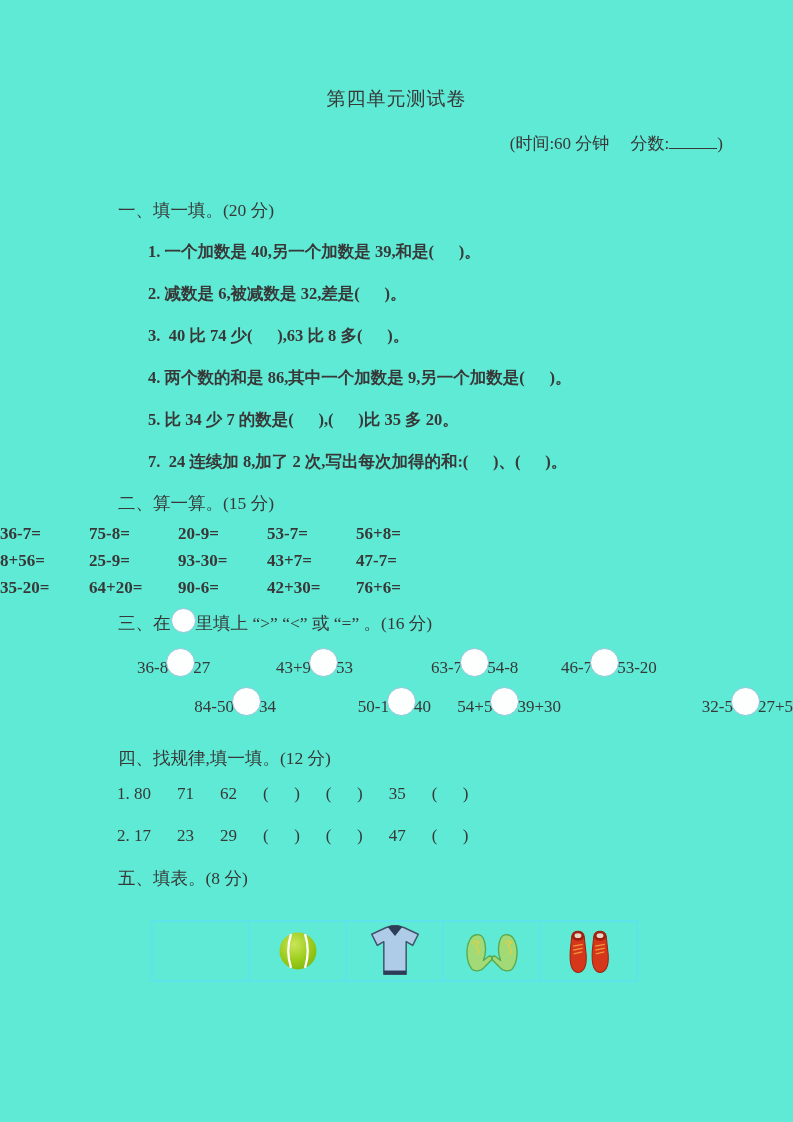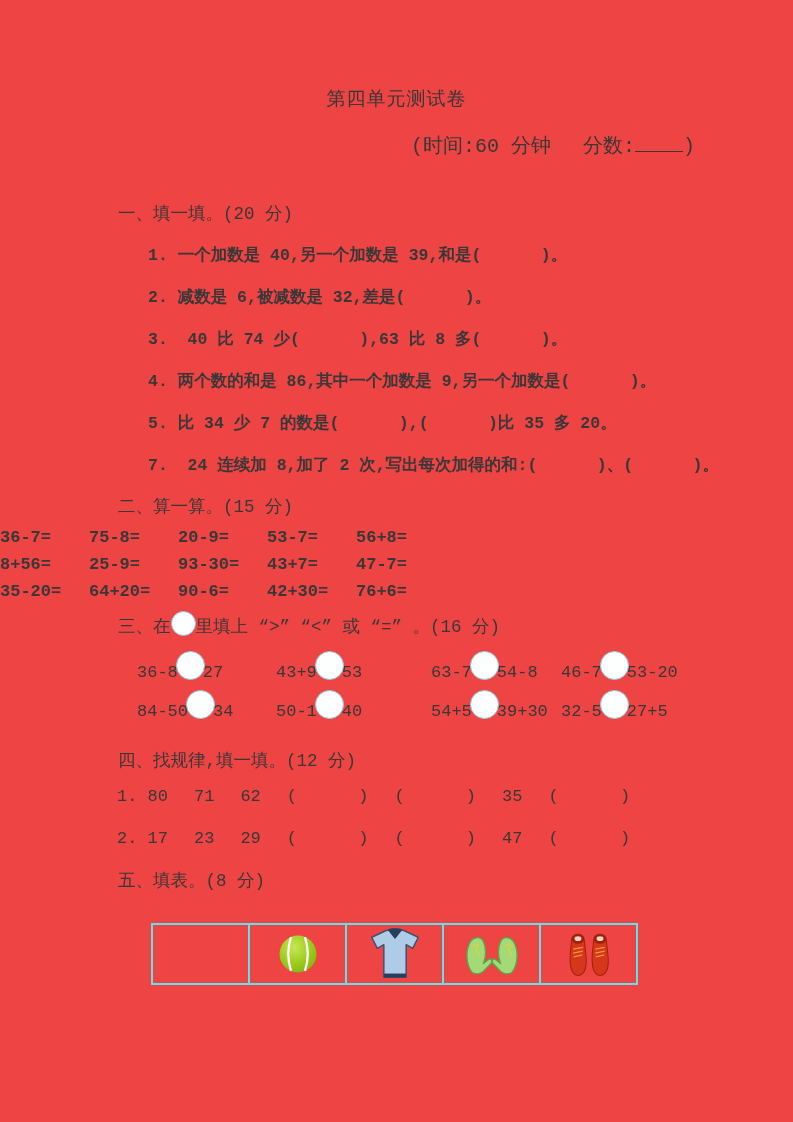--- a/index.html
+++ b/index.html
@@ -1,36 +1,36 @@
 <!DOCTYPE html>
 <html><head>
 <meta charset="utf-8">
 <style>
   html,body{margin:0;padding:0;background:#ffffff;}
   .sheet{
     position:relative;
     width:793px;height:1122px;
-    background:#ef4444;
+    background:#5eead4;
     overflow:hidden;
-    font-family:Liberation Mono, monospace;
+    font-family:Liberation Serif, serif;
     color:#383838;
     font-size:17px;
   }
   .title{
     padding-top:86px;
     text-align:center;
     font-size:19px;
     letter-spacing:1px;
   }
   .meta{
     margin-top:20px;
     text-align:right;
-    padding-right:98px;
+    padding-right:70px;
     white-space:pre-wrap;
-    font-size:20px;
+    font-size:17px;
   }
   .blank-line{
     display:inline-block;
     width:48px;height:14px;
     border-bottom:1.4px solid #383838;
     vertical-align:baseline;
   }
   .sec-h{
     margin-left:118px;
     font-size:17.5px;
@@ -61,21 +61,21 @@
   }
   .cmp-row{
     margin-left:137px;
     display:grid;
     grid-template-columns:139px 155px 130px auto;
     align-items:baseline;
     line-height:20px;
     font-size:17px;
   }
   .cmp-row-1{margin-top:18px;}
-  .cmp-row-2{margin-top:10px;}
+  .cmp-row-2{margin-top:10px;text-align:right;}
   .circle{
     display:inline-block;
     width:27px;height:27px;
     border:1.6px solid #8cc6db;
     border-radius:50%;
     background:#fdfefe;
     position:relative;
     top:-7px;
     margin:0 -2px;
     vertical-align:middle;

